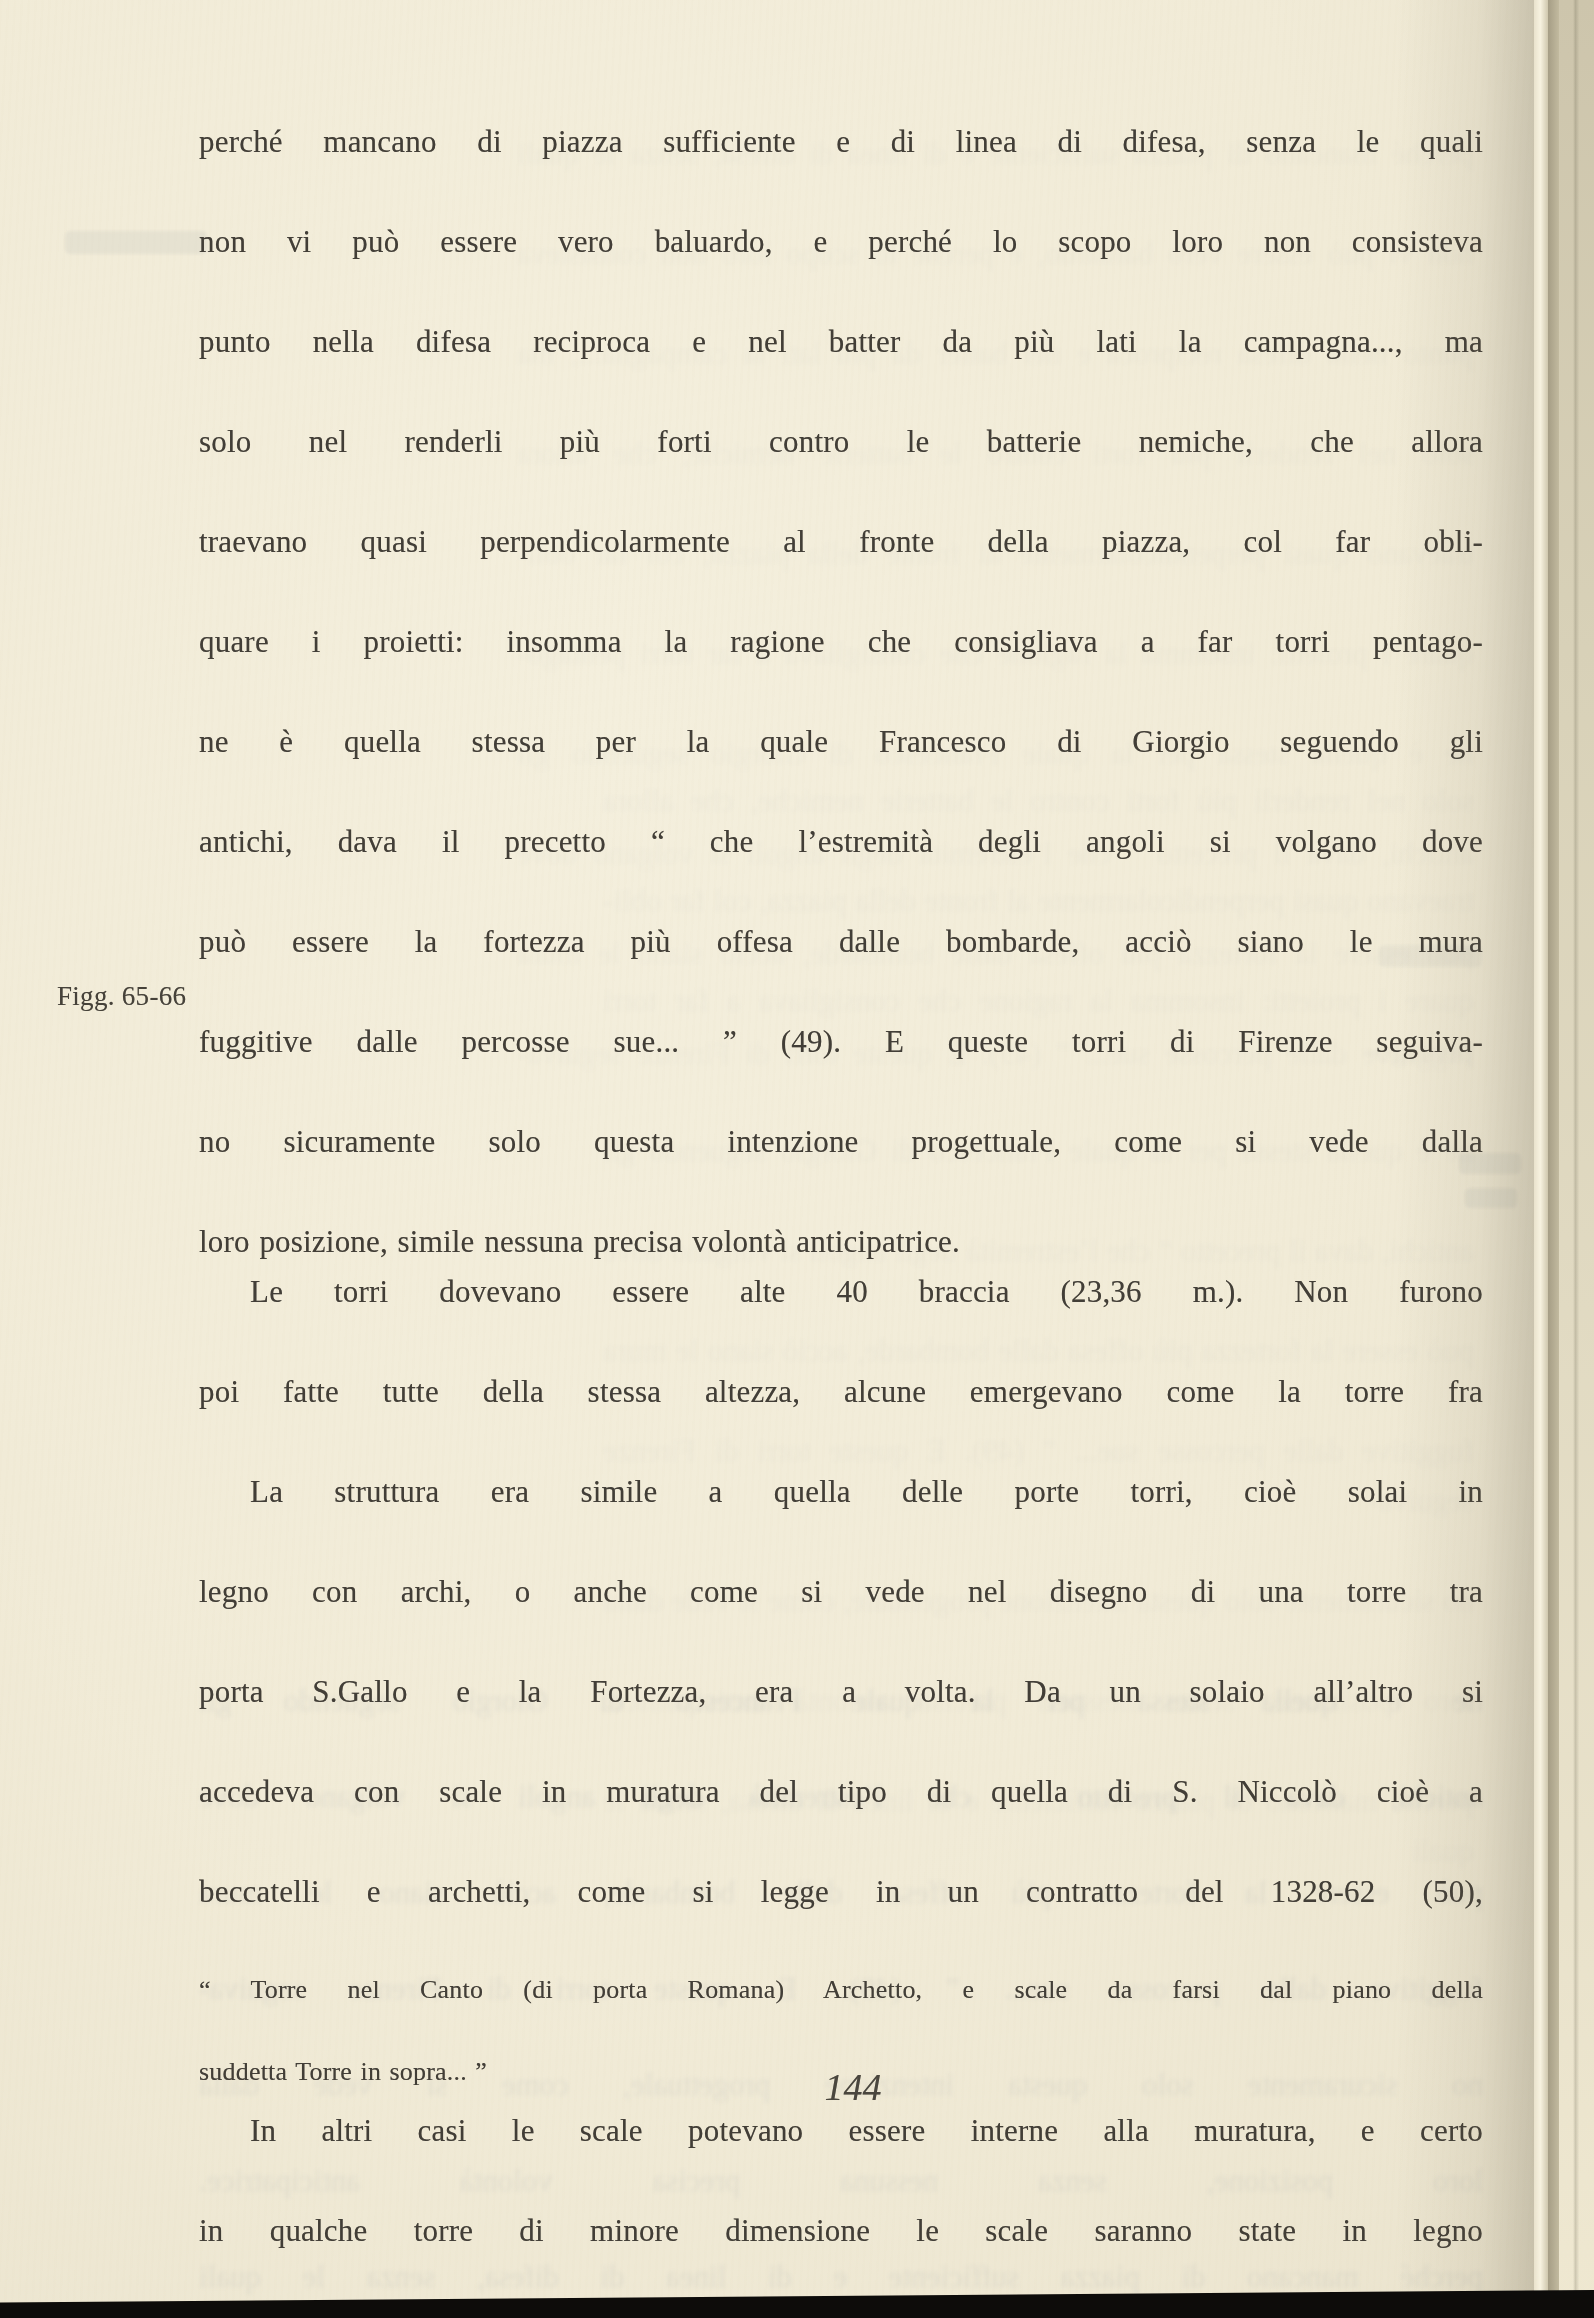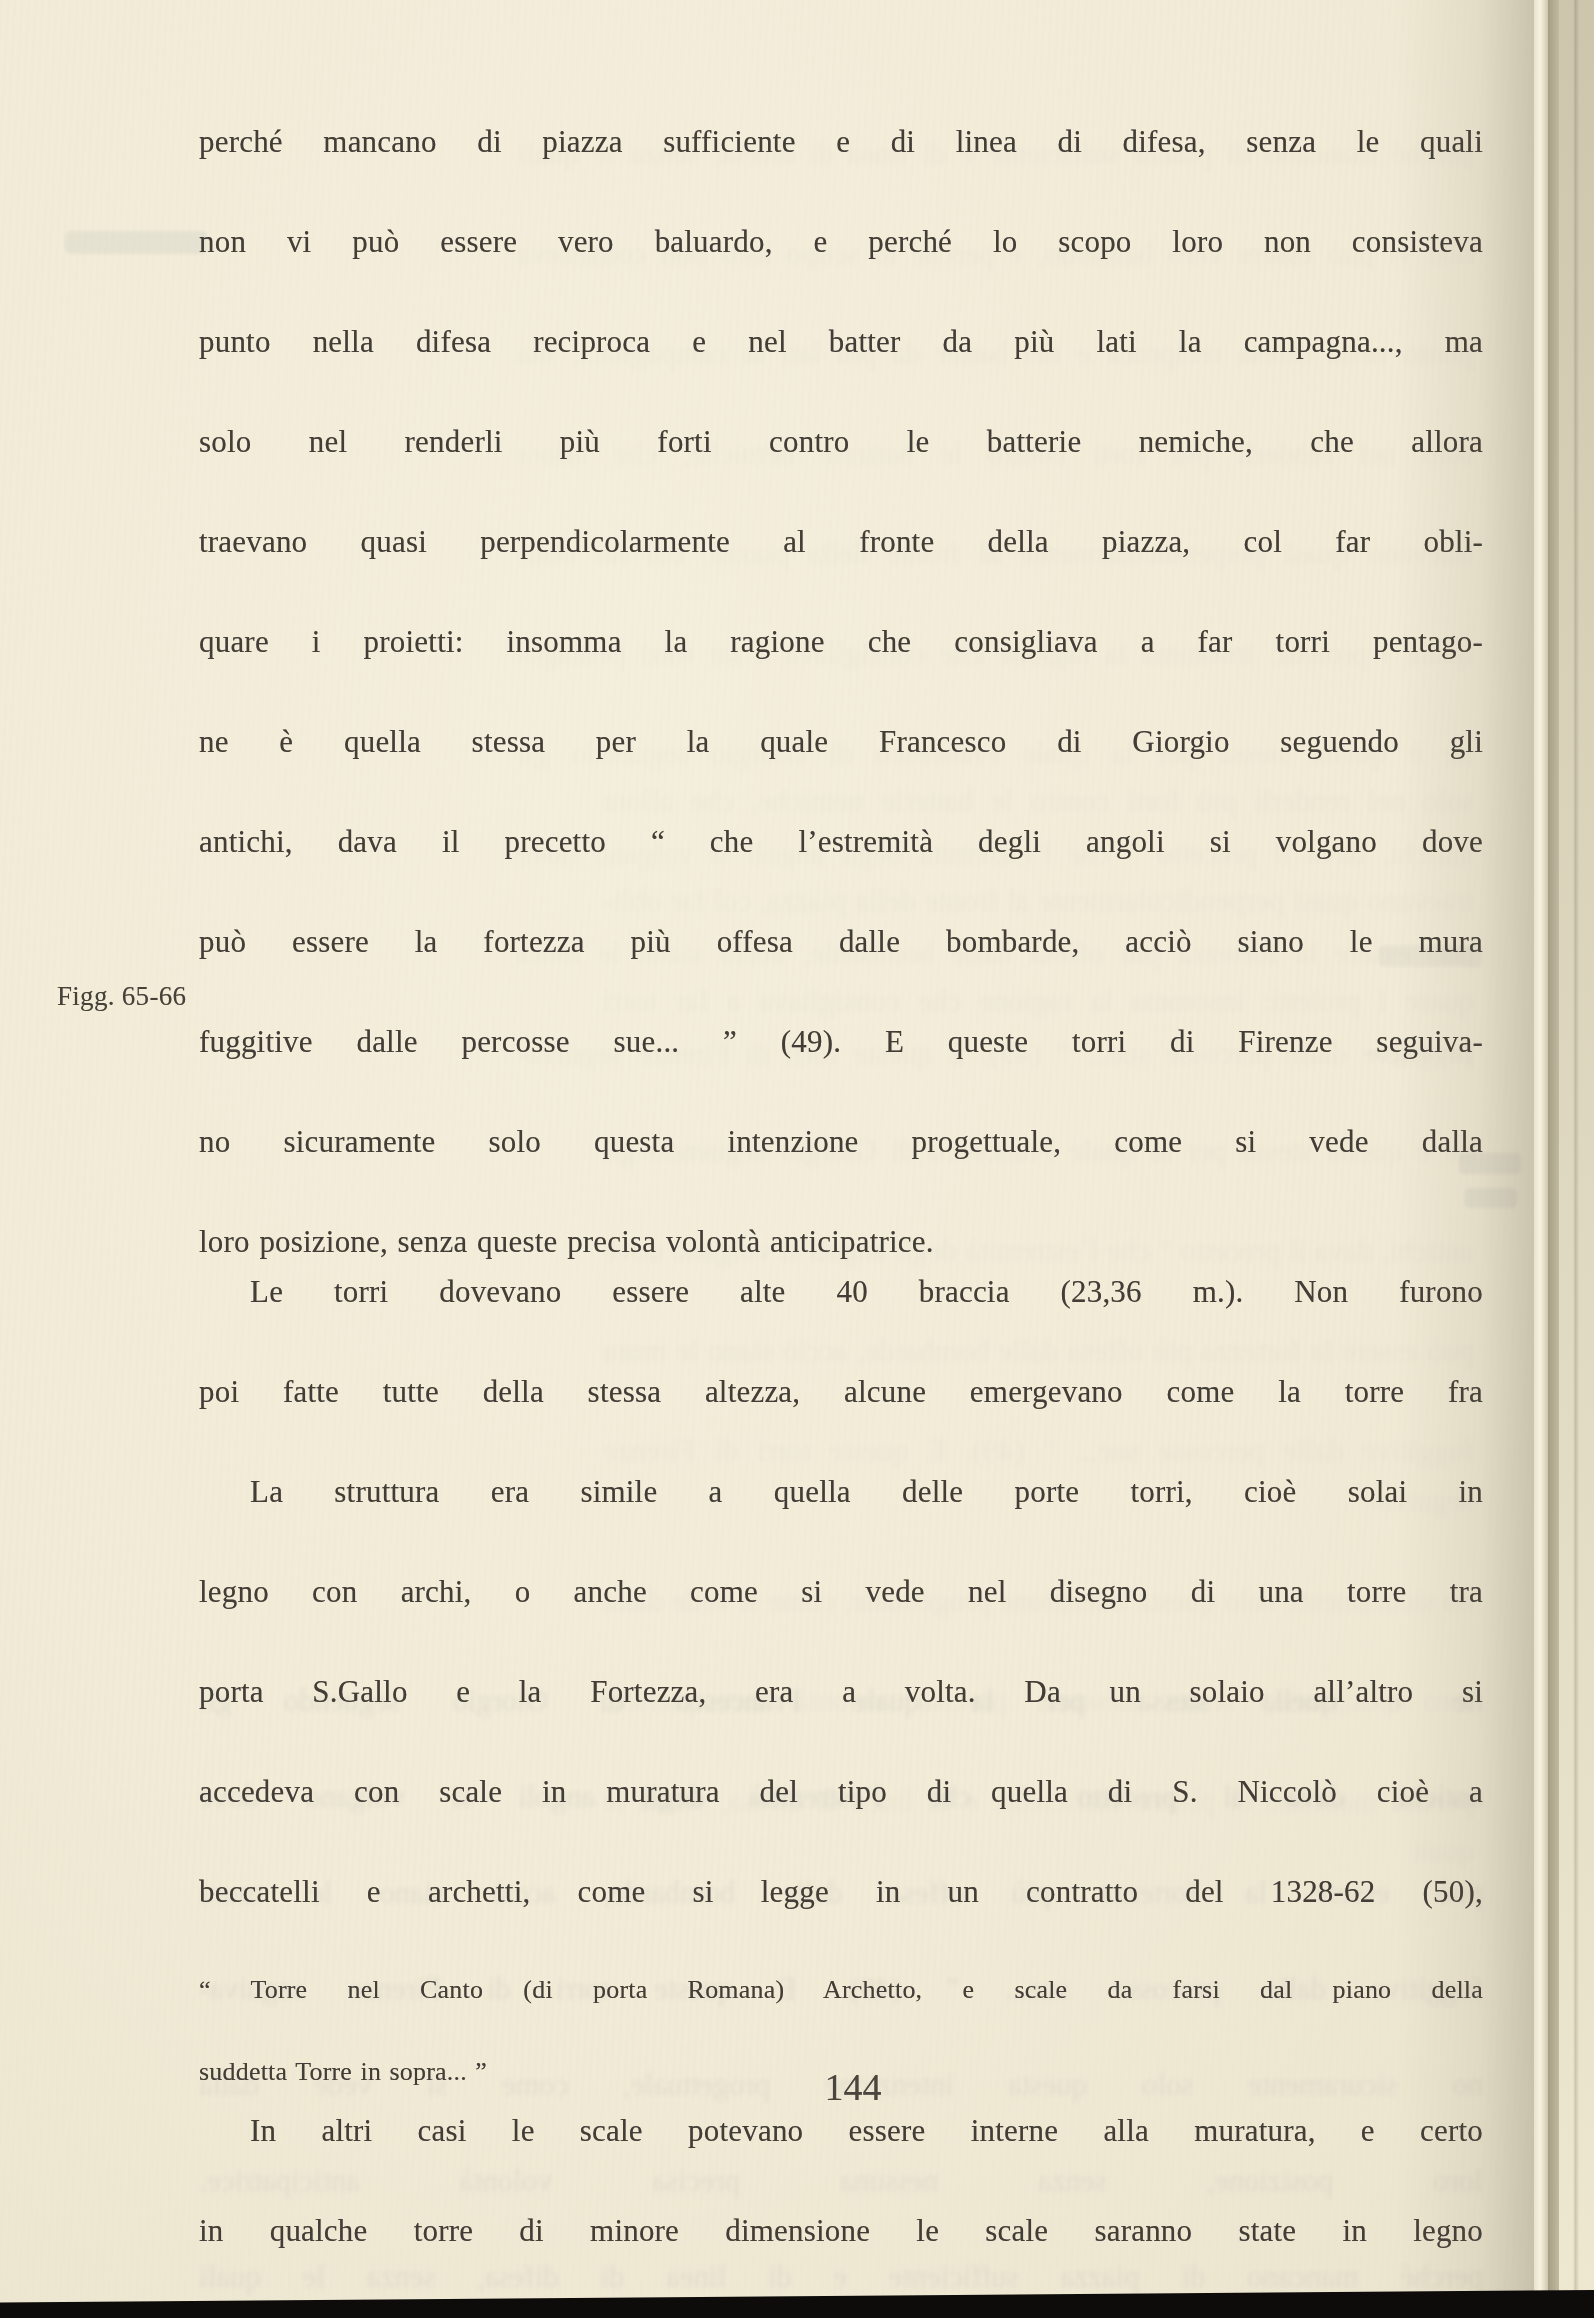--- a/index.html
+++ b/index.html
@@ -25,21 +25,21 @@
   .line:not(.endline)::after{content:"";display:inline-block;width:100%;height:0;}
   .line.indent{text-indent:51px;}
   .para.quote{font-size:26px;line-height:41px;margin-top:1.7px;margin-bottom:14.7px;}
   
   .margin-note{
     position:absolute;left:57px;top:981px;font-size:27px;color:#46423a;
     letter-spacing:0.3px;text-shadow:0 0 0.5px rgba(60,56,48,0.4);text-align:center;
   }
   .page-number{
     position:absolute;left:810px;top:2065px;width:86px;text-align:center;
-    font-size:38px;color:#4a463e;text-shadow:0 0 0.5px rgba(60,56,48,0.4);
+    font-size:38px;color:#4a463e;text-shadow:0 0 0.5px rgba(60,56,48,0.4);font-style:italic;
   }
   
   .ghost{
     position:absolute;color:#7d8798;transform:scaleX(-1);
     filter:blur(2.2px);pointer-events:none;
     font-family:"Liberation Serif","DejaVu Serif",serif;
   }
   .ghost .line{text-align:justify;}
   .ghost .line::after{content:"";display:inline-block;width:100%;height:0;}
   .ghost-a{left:517px;top:129px;width:957px;font-size:31px;line-height:50px;opacity:0.045;}
@@ -126,21 +126,21 @@
         <div class="line">non vi può essere vero baluardo, e perché lo scopo loro non consisteva</div>
         <div class="line">punto nella difesa reciproca e nel batter da più lati la campagna..., ma</div>
         <div class="line">solo nel renderli più forti contro le batterie nemiche, che allora</div>
         <div class="line">traevano quasi perpendicolarmente al fronte della piazza, col far obli-</div>
         <div class="line">quare i proietti: insomma la ragione che consigliava a far torri pentago-</div>
         <div class="line">ne è quella stessa per la quale Francesco di Giorgio seguendo gli</div>
         <div class="line">antichi, dava il precetto “ che l’estremità degli angoli si volgano dove</div>
         <div class="line">può essere la fortezza più offesa dalle bombarde, acciò siano le mura</div>
         <div class="line">fuggitive dalle percosse sue... ” (49). E queste torri di Firenze seguiva-</div>
         <div class="line">no sicuramente solo questa intenzione progettuale, come si vede dalla</div>
-        <div class="line endline">loro posizione, senza queste precisa volontà anticipatrice.</div>
+        <div class="line endline">loro posizione, simile nessuna precisa volontà anticipatrice.</div>
       </div>
       <div class="para body">
         <div class="line indent">Le torri dovevano essere alte 40 braccia (23,36 m.). Non furono</div>
         <div class="line">poi fatte tutte della stessa altezza, alcune emergevano come la torre fra</div>
       </div>
       <div class="para body">
         <div class="line indent">La struttura era simile a quella delle porte torri, cioè solai in</div>
         <div class="line">legno con archi, o anche come si vede nel disegno di una torre tra</div>
         <div class="line">porta S.Gallo e la Fortezza, era a volta. Da un solaio all’altro si</div>
         <div class="line">accedeva con scale in muratura del tipo di quella di S. Niccolò cioè a</div>

